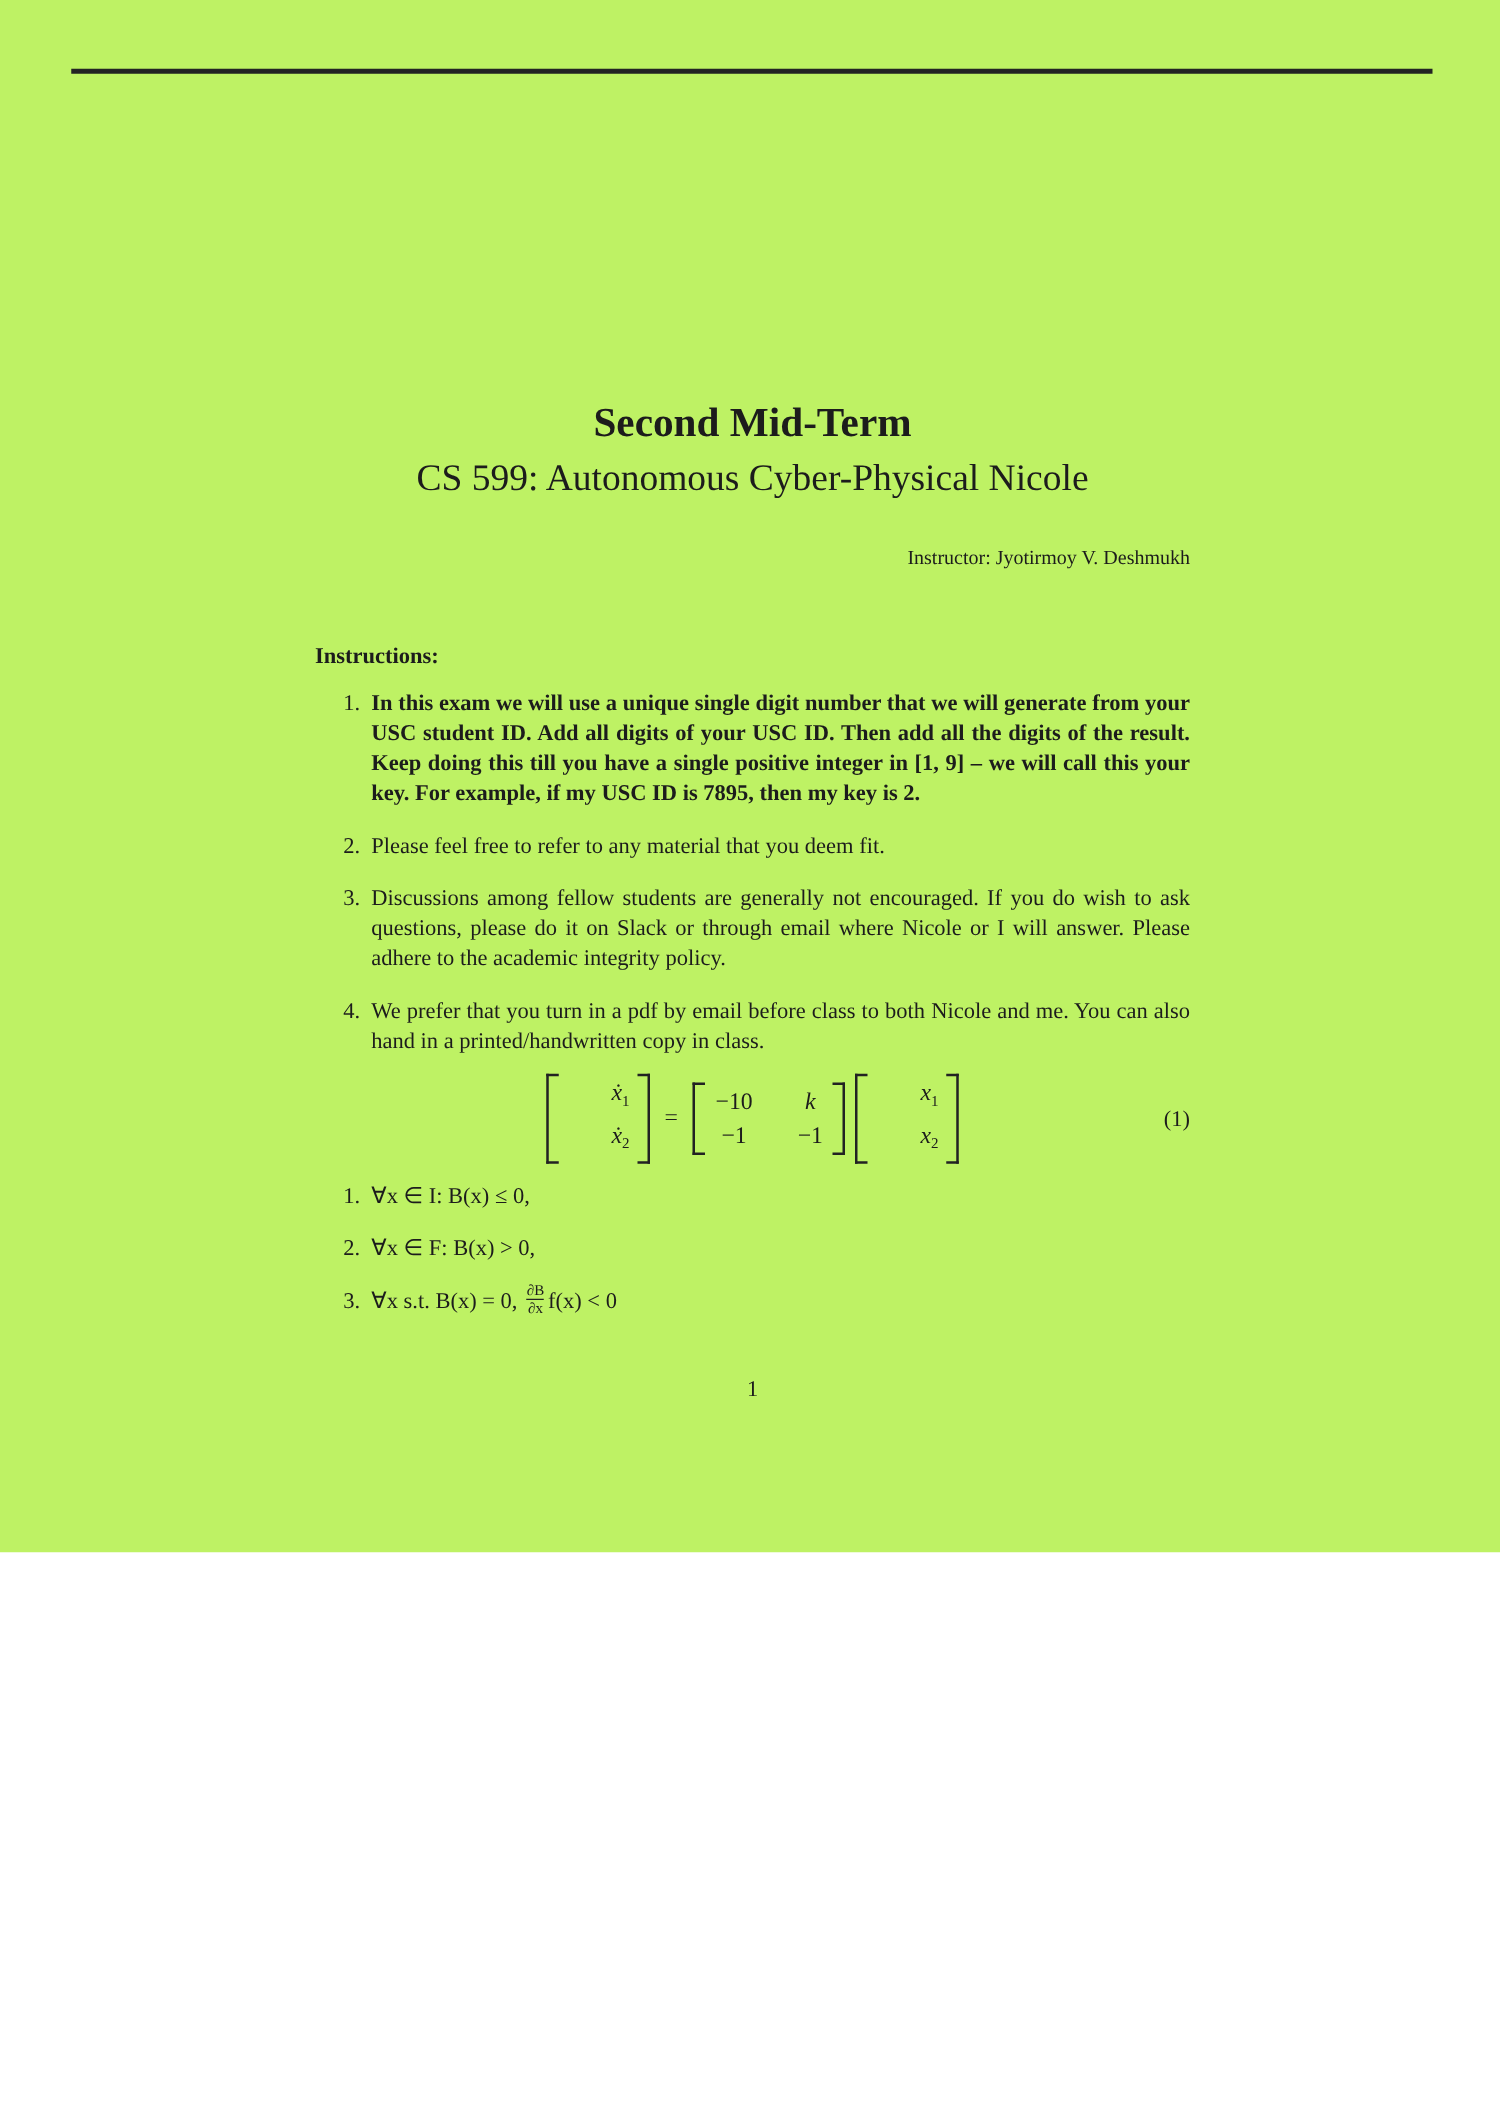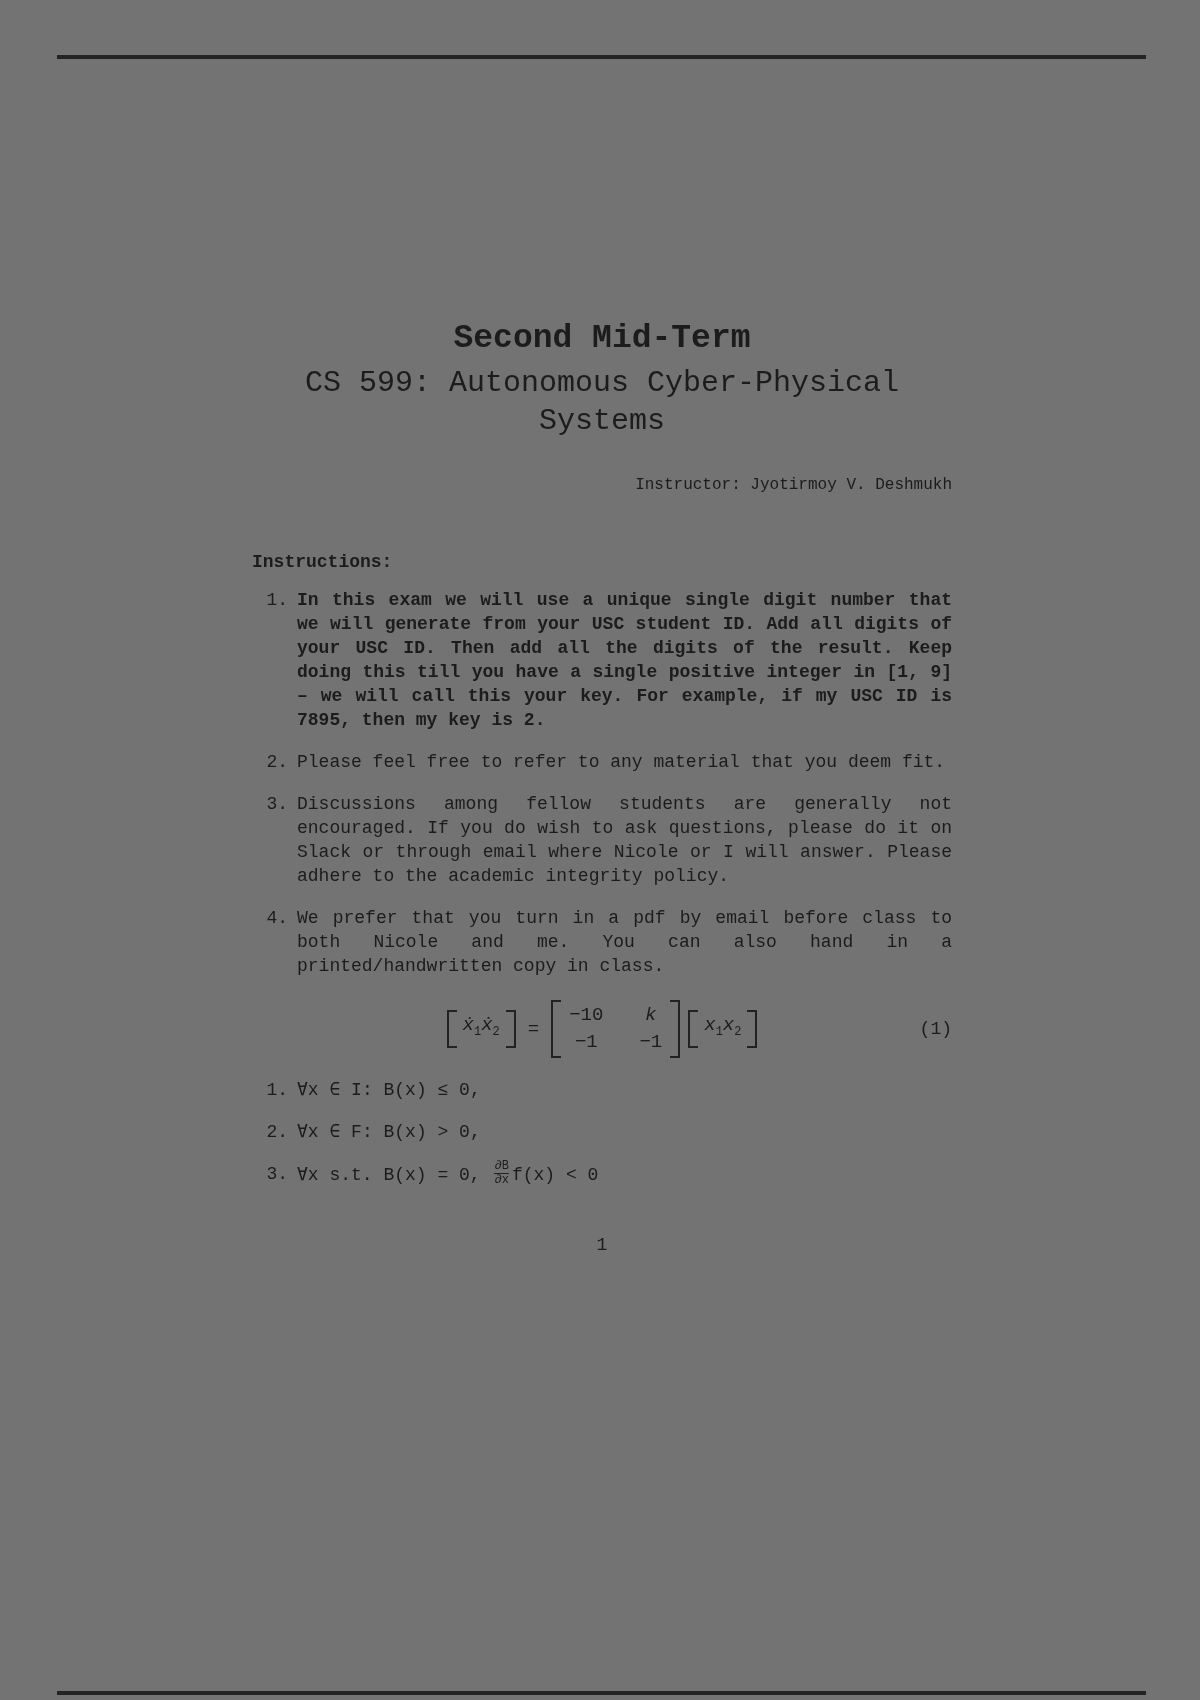--- a/index.html
+++ b/index.html
@@ -1,22 +1,22 @@
 <!DOCTYPE html>
 <html><head>
 <meta charset="utf-8">
 <style>
   html, body { margin: 0; padding: 0; background: #ffffff; }
   .page {
     position: relative;
     width: 1200px;
-    height: 1700px;
-    background: #737373;
+    height: 1242px;
+    background: #bef264;
     color: #1c1c1c;
-    font-family: Liberation Mono, monospace;
+    font-family: Liberation Serif, serif;
     overflow: hidden;
   }
   .rule {
     position: absolute;
     left: 57px;
     width: 1089px;
     height: 4px;
     background: #232323;
   }
   .rule.top { top: 55px; }
@@ -101,25 +101,26 @@
     justify-content: center;
     font-size: 19px;
   }
   .eq-group { display: flex; align-items: center; }
   .bracketed { display: flex; align-items: stretch; }
   .brk { width: 8px; flex: none; }
   .brk.l { border-left: 2px solid #222; border-top: 2px solid #222; border-bottom: 2px solid #222; }
   .brk.r { border-right: 2px solid #222; border-top: 2px solid #222; border-bottom: 2px solid #222; }
   .vec {
     display: flex;
-    flex-direction: row;
+    flex-direction: column;
     justify-content: center;
     text-align: center;
     line-height: 27px;
     padding: 2px 6px;
+    margin-left: 36px;
   }
   .mat { display: flex; gap: 36px; padding: 2px 8px; }
   .mat .col {
     display: flex;
     flex-direction: column;
     justify-content: center;
     text-align: center;
     line-height: 27px;
   }
   .eq-sign { margin: 0 12px; }
@@ -159,21 +160,21 @@
 </style>
 </head>
 <body>
 
 <div class="page">
   <div class="rule top"></div>
 
   <div class="content">
 
     <div class="doc-title">Second Mid-Term</div>
-    <div class="doc-subtitle">CS 599: Autonomous Cyber-Physical Systems</div>
+    <div class="doc-subtitle">CS 599: Autonomous Cyber-Physical Nicole</div>
     <div class="instructor">Instructor: Jyotirmoy V. Deshmukh</div>
 
     <div class="instructions-head">Instructions:</div>
 
     <ol class="plainlist">
       <li class="bold-item">
         <span class="num">1.</span>
         <span class="txt">In this exam we will use a unique single digit number that we will generate from your USC student ID. Add all digits of your USC ID. Then add all the digits of the result. Keep doing this till you have a single positive integer in [1, 9] – we will call this your key. For example, if my USC ID is 7895, then my key is 2.</span>
       </li>
       <li>

